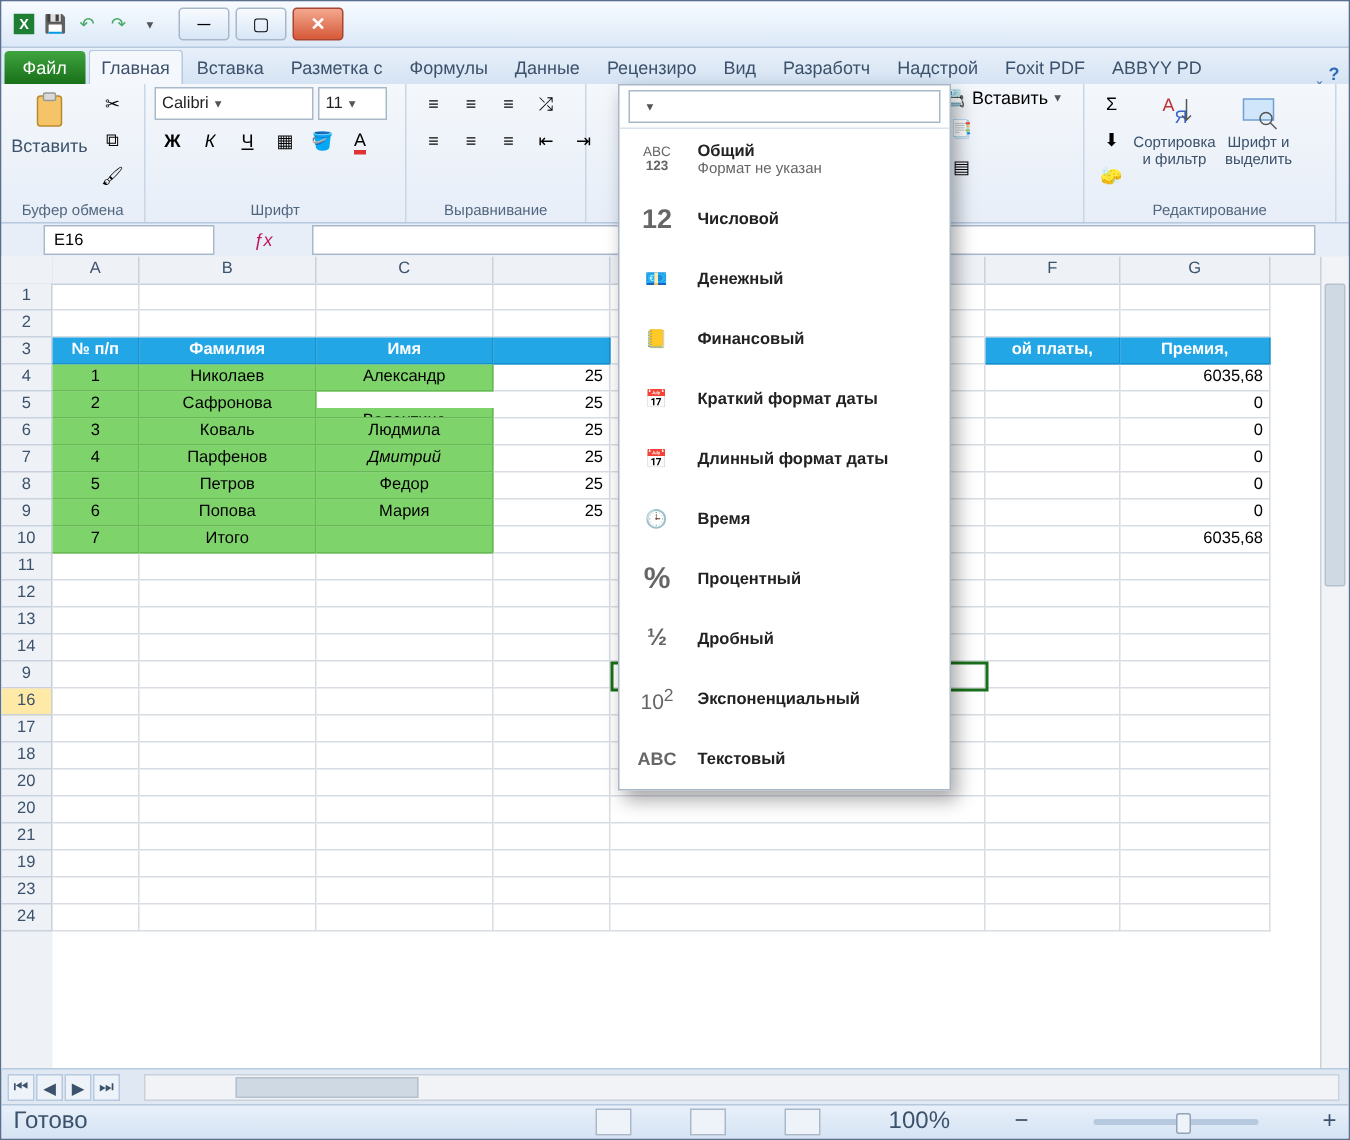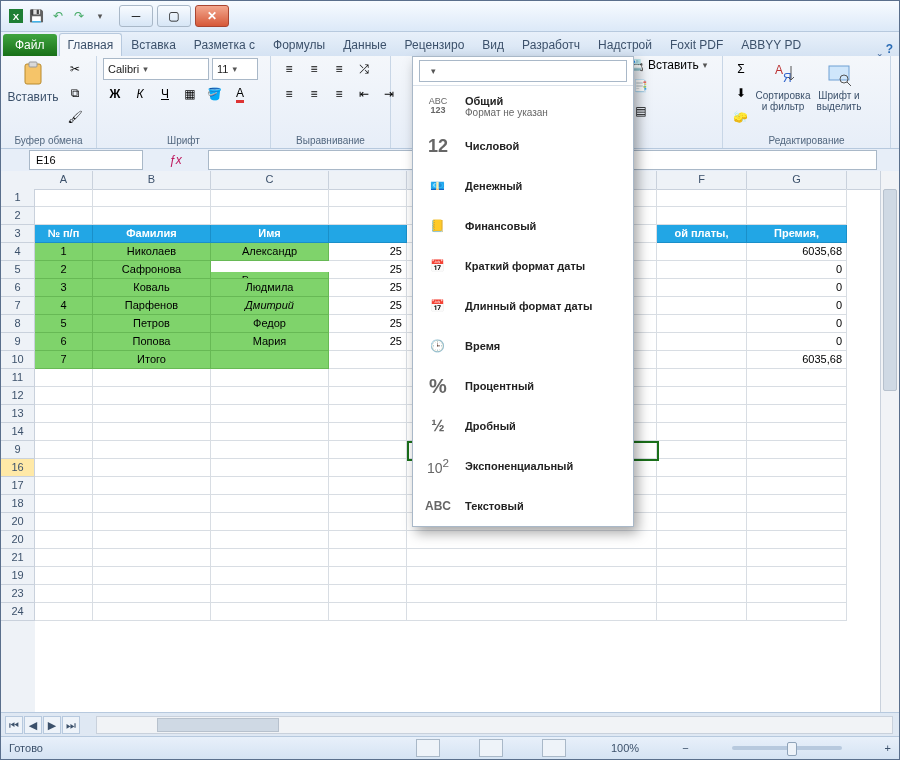--- a/index.html
+++ b/index.html
@@ -56,21 +56,21 @@
   .numfmt .nf-item .nf-tx .t2 { font-size:10px; color:#666; }
   .numfmt .nf-more { margin:6px 6px 8px 6px; padding:6px 10px; border:3px solid #d23; border-radius:14px; font-size:11px; color:#333; box-shadow:0 0 6px rgba(210,30,40,.45); }
   
   .sheet-tabs { position:absolute; left:0; right:0; bottom:22px; height:24px; background:#dfe8f3; border-top:1px solid #b7c9de; display:flex; align-items:center; font-size:11px; color:#3c516b; }
   .sheet-tabs .nav { display:flex; gap:1px; padding:0 4px; }
   .sheet-tabs .nav span { width:16px; height:16px; display:flex; align-items:center; justify-content:center; border:1px solid #b7c9de; background:#eef3f9; }
   .stab { padding:3px 10px; border:1px solid #b7c9de; border-bottom:none; background:#eef3f9; margin-left:-1px; }
   .stab.active { background:#fff; font-weight:bold; }
   .hscroll { flex:1; margin:0 6px 0 12px; height:16px; background:#f1f3f6; border:1px solid #c9d1dc; position:relative; }
   .hscroll .thumb { position:absolute; top:1px; bottom:1px; left:60px; width:120px; background:#cfd9e4; border:1px solid #b7c1cd; }
-  .status { position:absolute; left:0; right:0; bottom:0; height:22px; background:linear-gradient(#e8f0fa,#d5e3f3); border-top:1px solid #b7c9de; display:flex; align-items:center; padding:0 8px; font-size:11px; color:#3c516b;gap:37px; }
+  .status { position:absolute; left:0; right:0; bottom:0; height:22px; background:linear-gradient(#e8f0fa,#d5e3f3); border-top:1px solid #b7c9de; display:flex; align-items:center; padding:0 8px; font-size:16px; color:#3c516b;gap:37px; }
   .status .spacer { flex:1; }
   .viewbtn { width:22px; height:16px; border:1px solid #a9b8c8; margin-left:2px; background:#eef3f9; }
   .zoom-slider { width:110px; height:4px; background:#b7c9de; margin:0 6px; position:relative; border-radius:2px; }
   .zoom-slider .knob { position:absolute; left:50%; top:-4px; width:8px; height:12px; background:#eef3f9; border:1px solid #8fa3b9; border-radius:2px; }
   svg { display:block; }
   .selbox { position:absolute; border:2px solid #1a6f1a; box-sizing:border-box; pointer-events:none; }
 </style>
 </head>
 <body>
 

